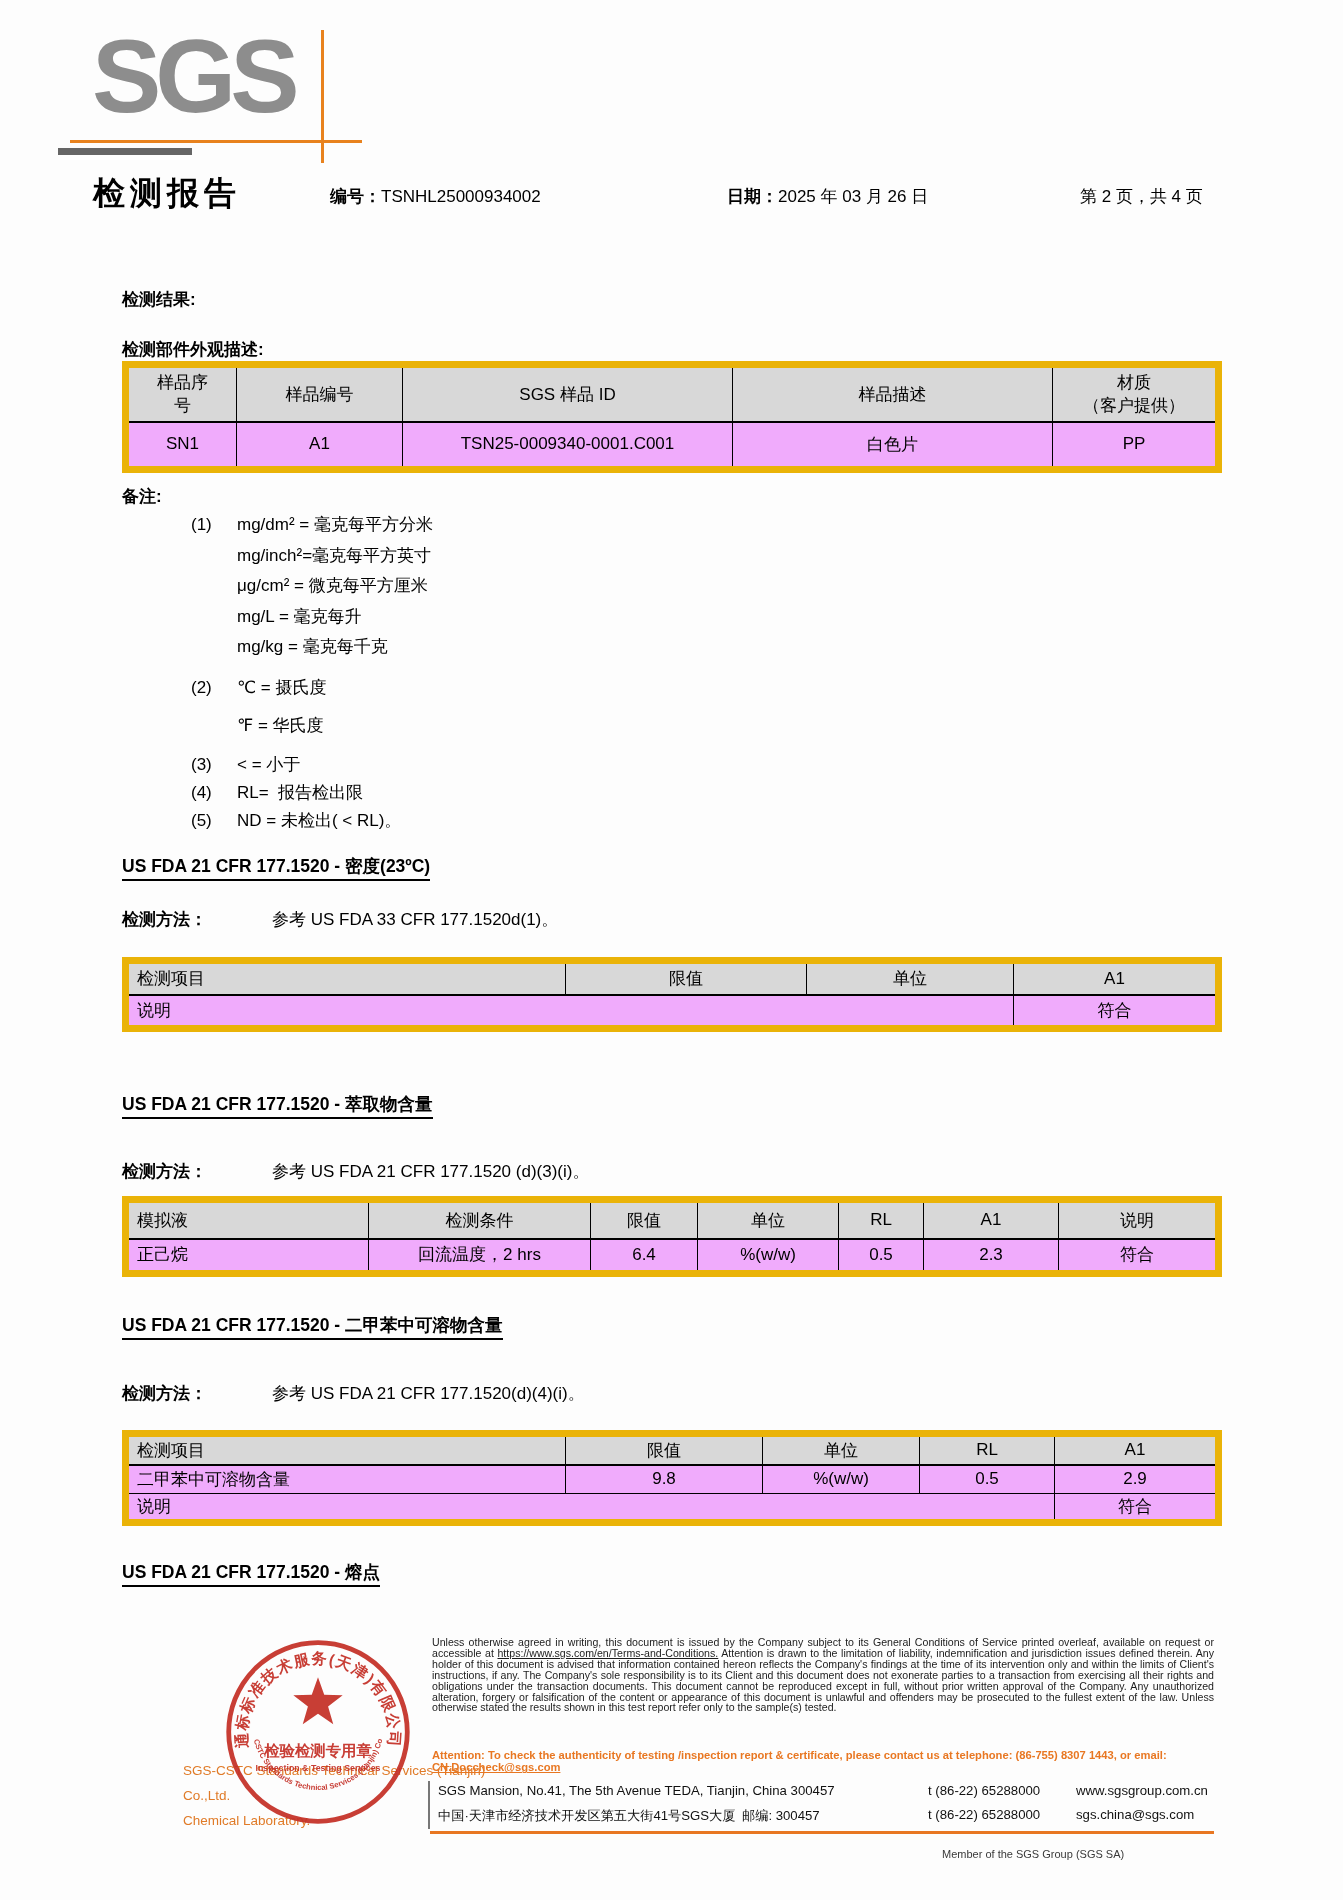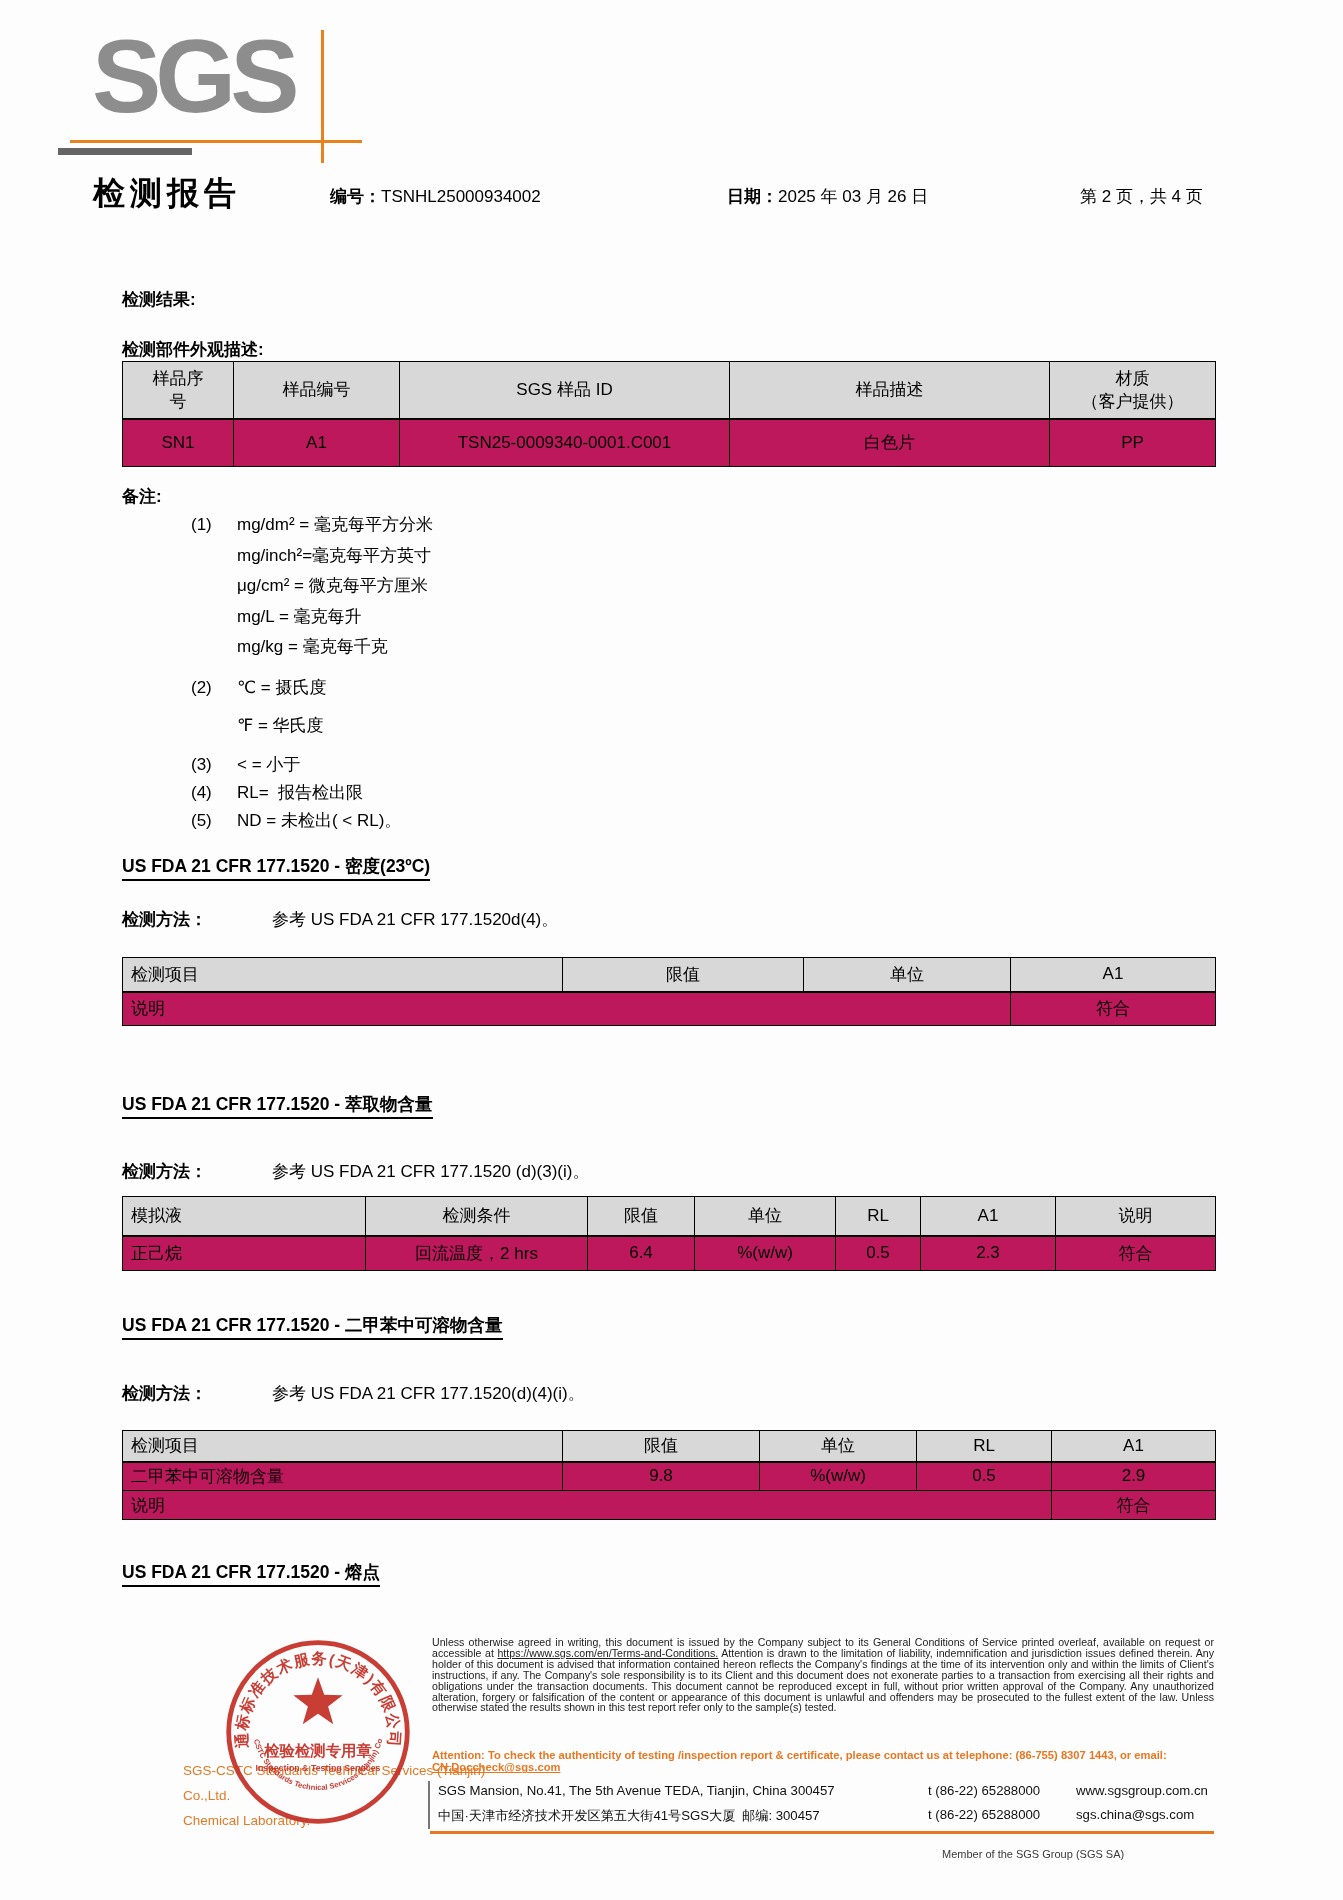--- a/index.html
+++ b/index.html
@@ -20,21 +20,21 @@
   
   .lbl{font-size:17px;font-weight:bold;}
   .txt{font-size:17px;}
   .sec-heading{font-size:17.5px;font-weight:bold;border-bottom:2px solid #000;padding-bottom:1px;display:inline-block;}
   .pre{white-space:pre;}
   
   .note-item{display:flex;}
   .note-num{width:46px;flex:none;font-size:17px;}
   .note-lines{font-size:17px;}
   
-  table.rpt{border-collapse:collapse;table-layout:fixed;border:1px solid #eab308;background:#be185d;}
+  table.rpt{border-collapse:collapse;table-layout:fixed;border:7px solid #eab308;background:#f0abfc;}
   table.rpt td,table.rpt th{border:1px solid #000;font-size:17px;font-weight:normal;
     padding:0 8px;overflow:hidden;white-space:nowrap;}
   table.rpt th{background:#d8d8d8;border-bottom:2px solid #000;}
   .cl{text-align:left;} .cc{text-align:center;}
   .note-row td{border-top:2px solid #000;font-weight:bold;}
   
   .disclaimer{font-size:10.6px;line-height:10.9px;text-align:justify;color:#1c1c1c;}
   .disclaimer a{color:#1c1c1c;text-decoration:underline;}
   .attention{font-size:11.2px;line-height:12.4px;font-weight:bold;color:#e87722;}
   .attention a{color:#e87722;text-decoration:underline;}
@@ -121,21 +121,21 @@
     <div class="note-lines pre">RL=  报告检出限</div>
   </div>
   <div class="note-item" style="line-height:28px;">
     <div class="note-num">(5)</div>
     <div class="note-lines">ND = 未检出( &lt; RL)。</div>
   </div>
 </div>
 
 <div class="abs" style="left:122px;top:854px;"><span class="sec-heading">US FDA 21 CFR 177.1520 - 密度(23ºC)</span></div>
 <div class="abs lbl" style="left:122px;top:908px;">检测方法：</div>
-<div class="abs txt" style="left:272px;top:908px;">参考 US FDA 21 CFR 177.1520d(4)。</div>
+<div class="abs txt" style="left:272px;top:908px;">参考 US FDA 33 CFR 177.1520d(1)。</div>
 <table class="rpt abs" style="left:122px;top:957px;width:1093px;">
   <colgroup>
       <col style="width:440px">
       <col style="width:241px">
       <col style="width:207px">
       <col style="width:205px">
     </colgroup>
   <tbody>
       <tr style="height:34px;">
     <th class="cl">检测项目</th>

